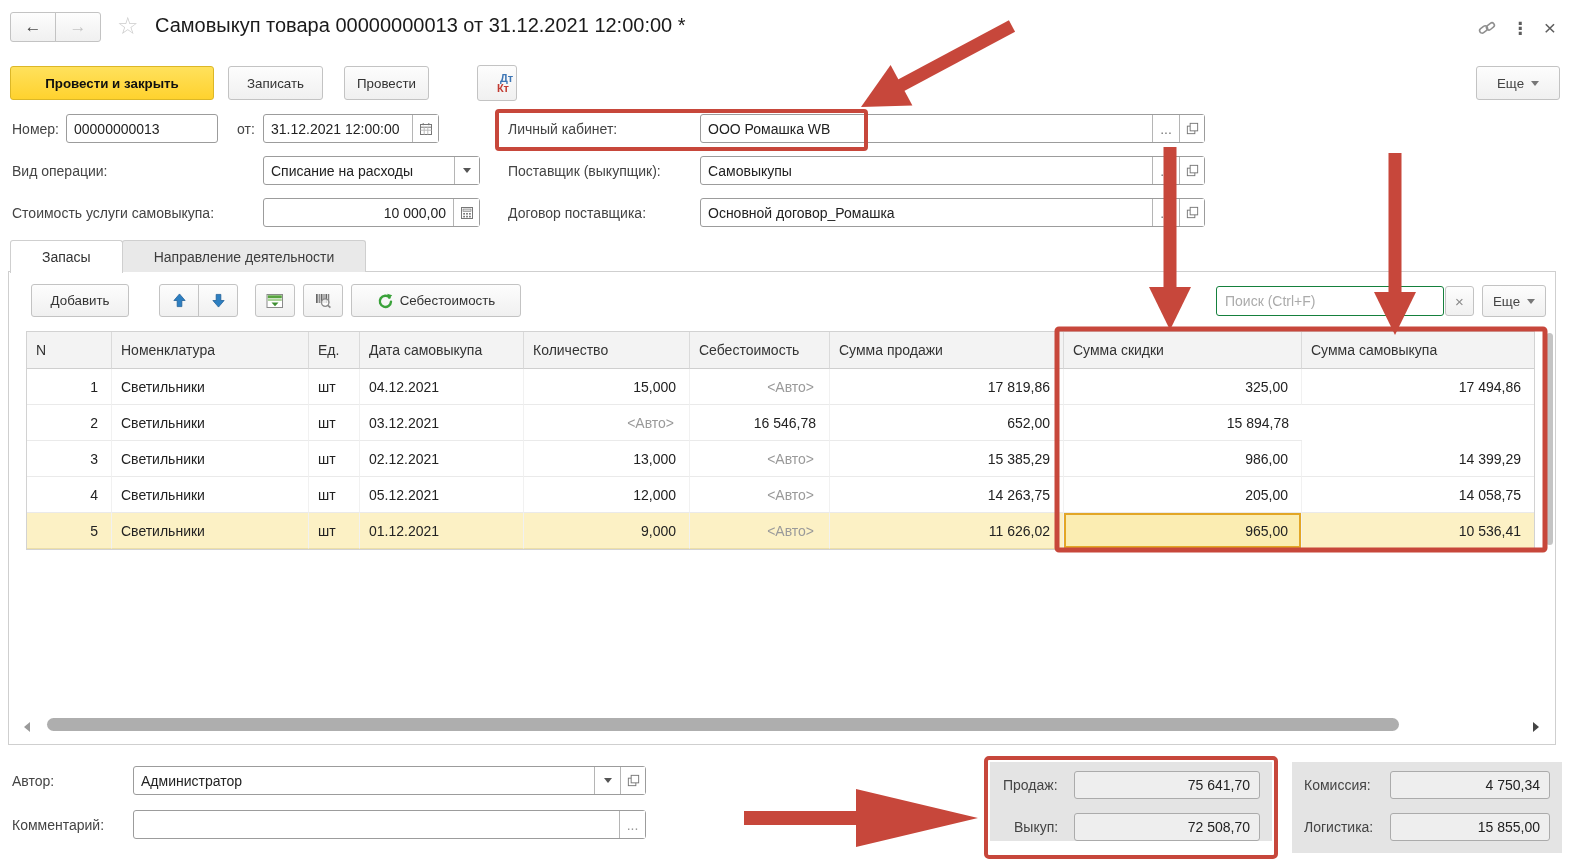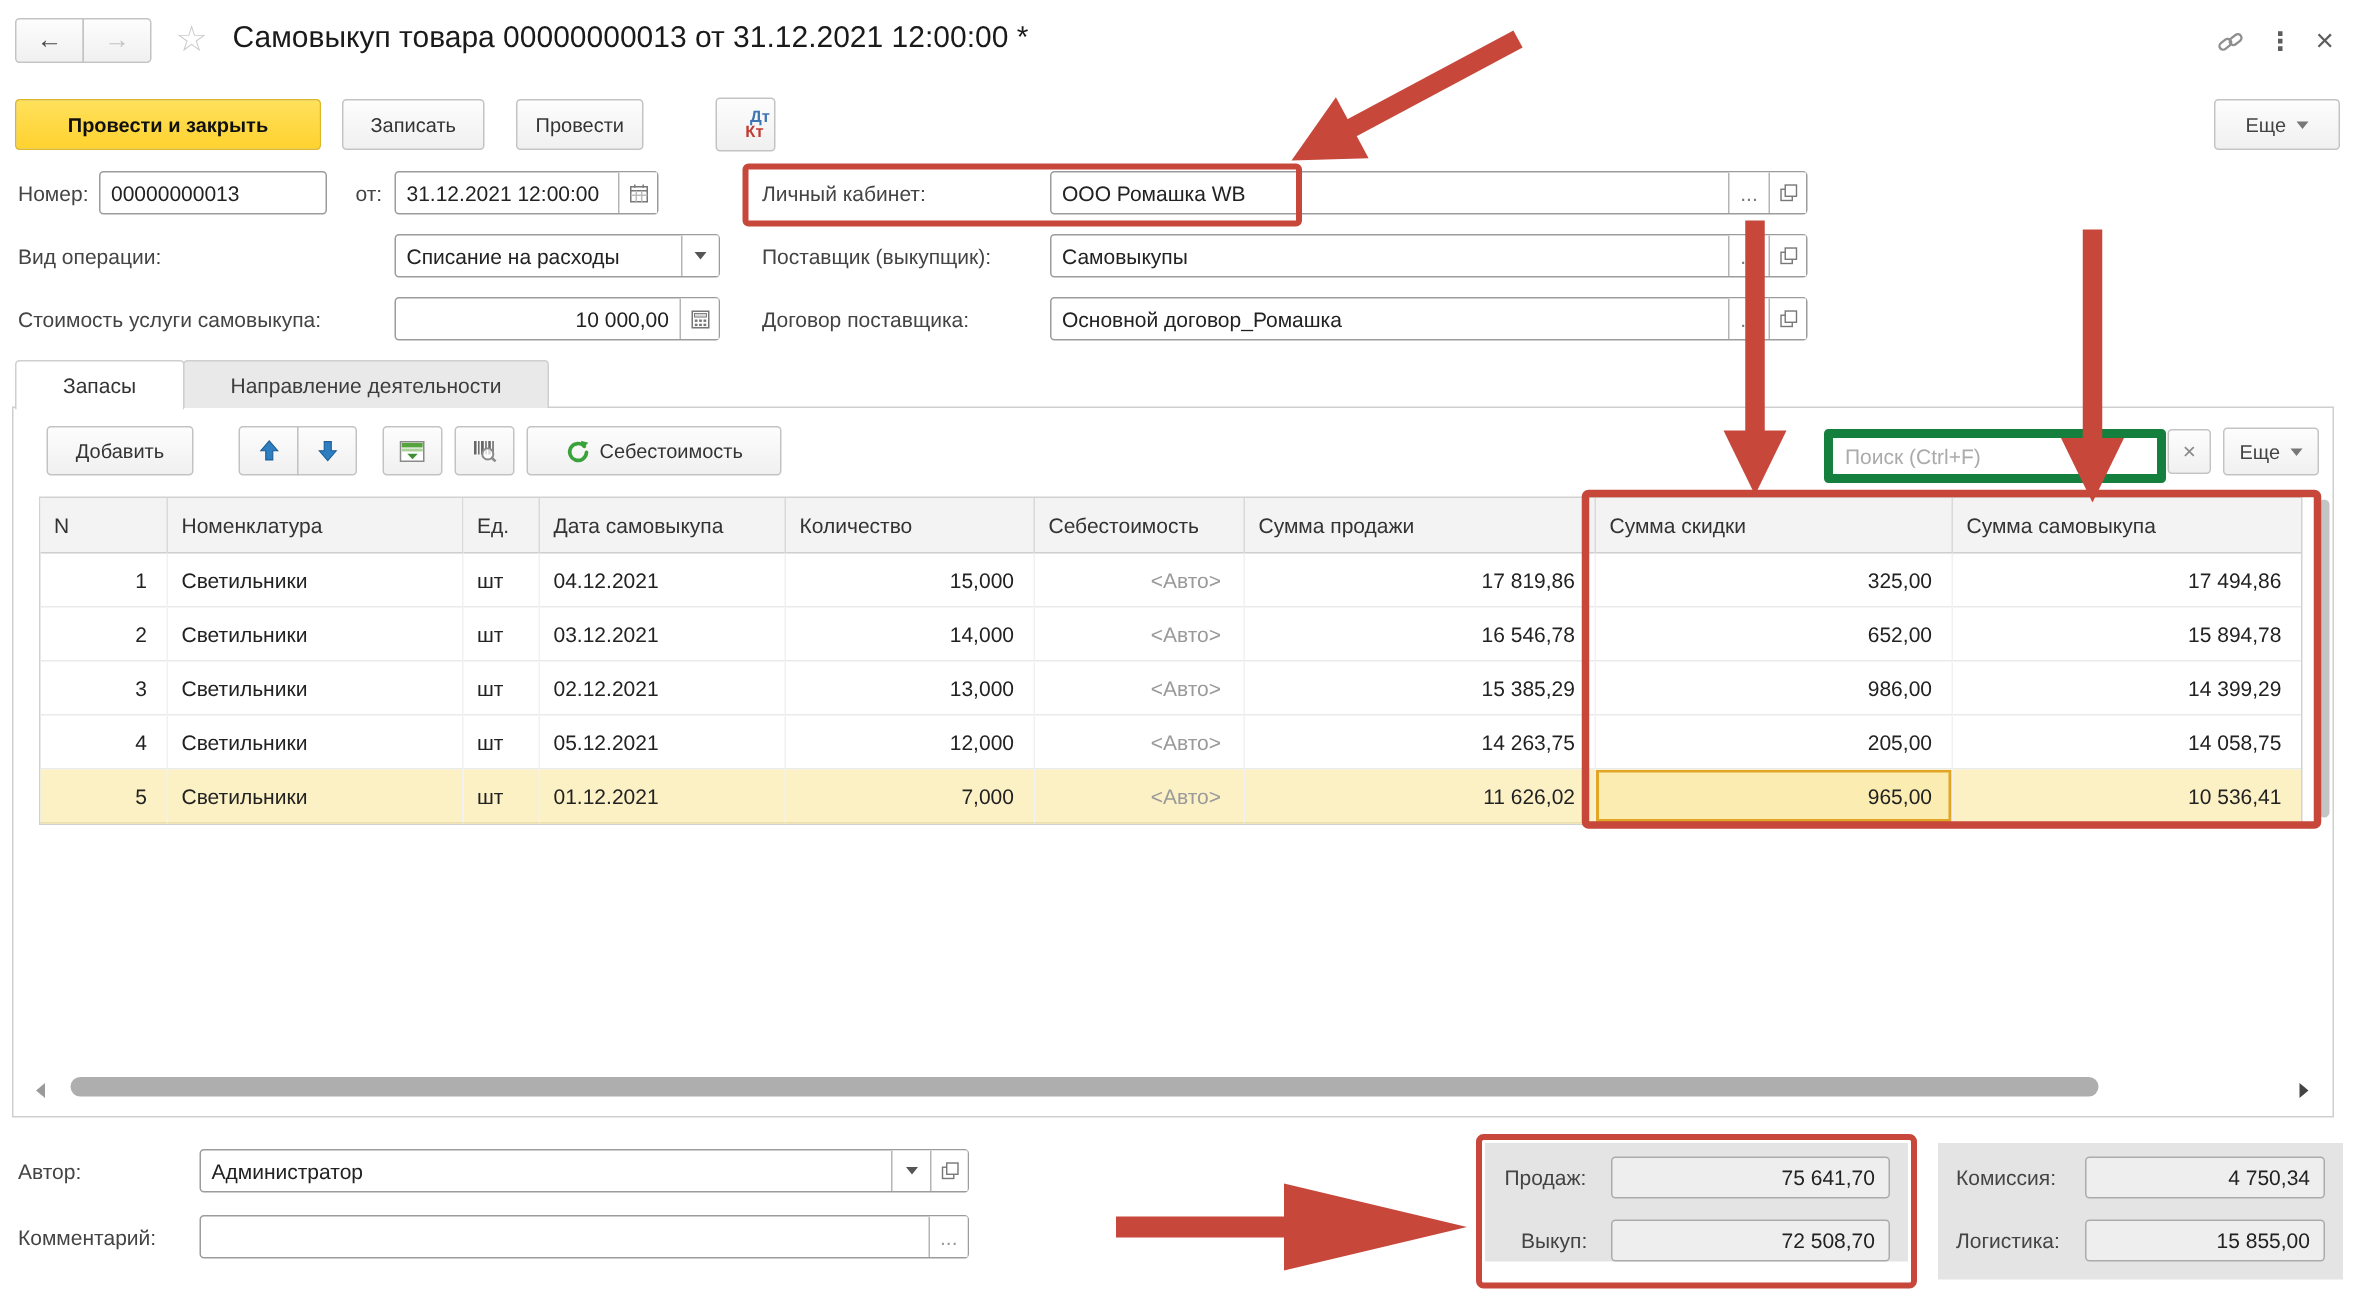--- a/index.html
+++ b/index.html
@@ -36,21 +36,21 @@
       padding:0 9px;box-sizing:border-box;white-space:nowrap;overflow:hidden;color:#222;}
   .td:last-child{border-right:none;}
   .td.num{justify-content:flex-end;padding-right:13px;}
   .td.auto{justify-content:flex-end;padding-right:15px;color:#9a9a9a;}
   .trow.sel .td{background:#fcf1c5;border-bottom-color:#ecdfa9;}
   .trow.sel .td.cell-sel{box-shadow:inset 0 0 0 2px #e2a626;background:#fbedb2;}
   
   .ibtn{position:absolute;height:33px;display:flex;align-items:center;justify-content:center;
         background:linear-gradient(#fdfdfd,#f0f0f0);border:1px solid #c3c3c3;border-radius:3px;cursor:pointer;box-sizing:border-box;}
   
-  .search{position:absolute;height:30px;border:6px solid #15803d;border-radius:3px;box-sizing:border-box;
+  .search{position:absolute;height:30px;border:1px solid #15803d;border-radius:3px;box-sizing:border-box;
           padding:12px 8px;font-family:inherit;font-size:14px;color:#333;outline:none;}
   .search::placeholder{color:#ababab;}
   
   .hthumb{position:absolute;background:#aeaeae;border-radius:7px;height:13px;}
   .vthumb{position:absolute;background:#c4c4c4;border-radius:4px;width:7px;}
   .sarr{position:absolute;width:0;height:0;}
   
   .tot-panel{position:absolute;background:#e4e4e4;}
   .tot-field{position:absolute;background:#eeeeee;border:1px solid #ababab;border-radius:3px;display:flex;
              align-items:center;justify-content:flex-end;padding:0 9px;height:28px;box-sizing:border-box;color:#222;}
@@ -259,21 +259,20 @@
         <div class="td auto">&lt;Авто&gt;</div>
         <div class="td num">17 819,86</div>
         <div class="td num">325,00</div>
         <div class="td num">17 494,86</div>
       </div>
       <div class="trow">
         <div class="td num">2</div>
         <div class="td">Светильники</div>
         <div class="td">шт</div>
         <div class="td">03.12.2021</div>
-        <div class="td num">14,000</div>
         <div class="td auto">&lt;Авто&gt;</div>
         <div class="td num">16 546,78</div>
         <div class="td num">652,00</div>
         <div class="td num">15 894,78</div>
       </div>
       <div class="trow">
         <div class="td num">3</div>
         <div class="td">Светильники</div>
         <div class="td">шт</div>
         <div class="td">02.12.2021</div>
@@ -292,21 +291,21 @@
         <div class="td auto">&lt;Авто&gt;</div>
         <div class="td num">14 263,75</div>
         <div class="td num">205,00</div>
         <div class="td num">14 058,75</div>
       </div>
       <div class="trow sel">
         <div class="td num">5</div>
         <div class="td">Светильники</div>
         <div class="td">шт</div>
         <div class="td">01.12.2021</div>
-        <div class="td num">7,000</div>
+        <div class="td num">9,000</div>
         <div class="td auto">&lt;Авто&gt;</div>
         <div class="td num">11 626,02</div>
         <div class="td num cell-sel">965,00</div>
         <div class="td num">10 536,41</div>
       </div>
     </div>
 
     <div class="vthumb" style="left:1537px;top:61px;height:212px;"></div>
 
     <div class="sarr" style="left:15px;top:450px;border-top:5px solid transparent;border-bottom:5px solid transparent;border-right:6px solid #9a9a9a;"></div>

